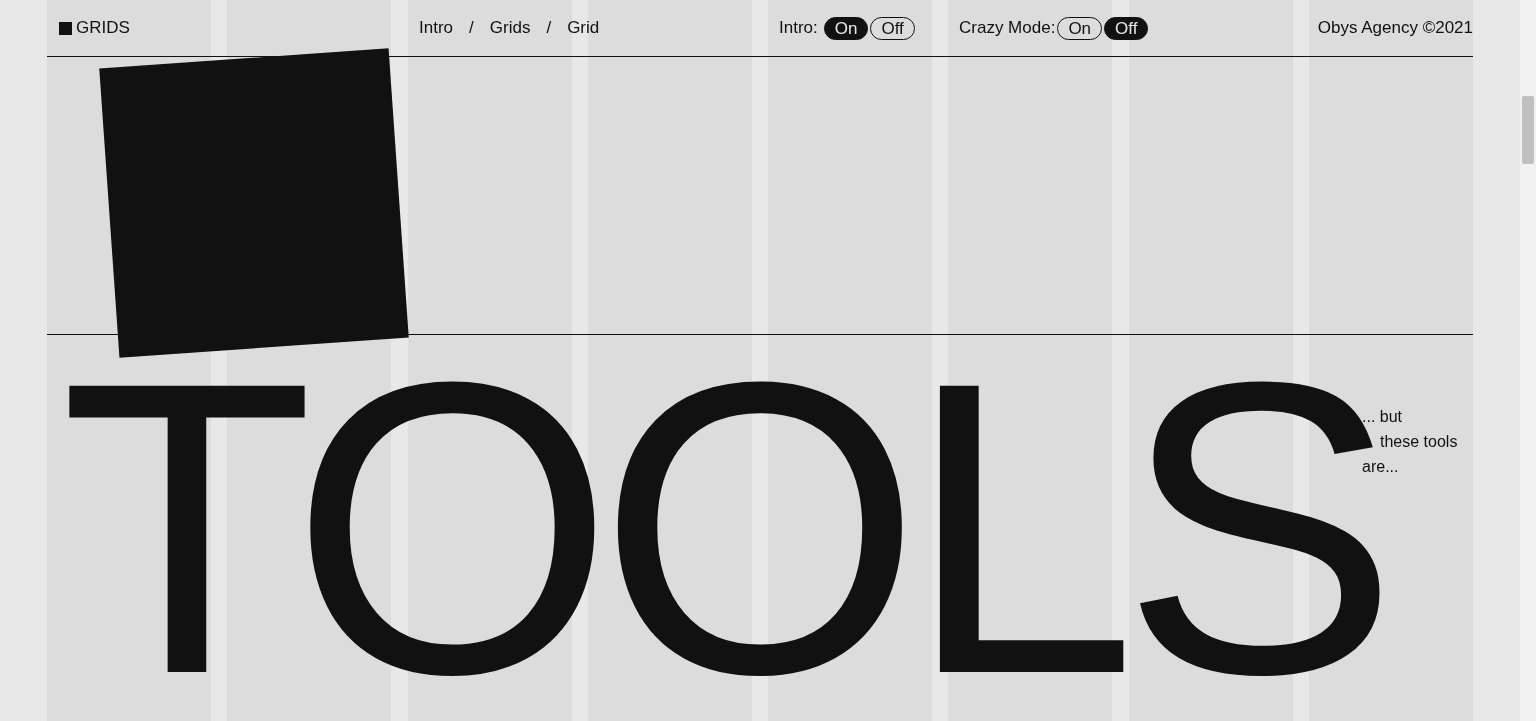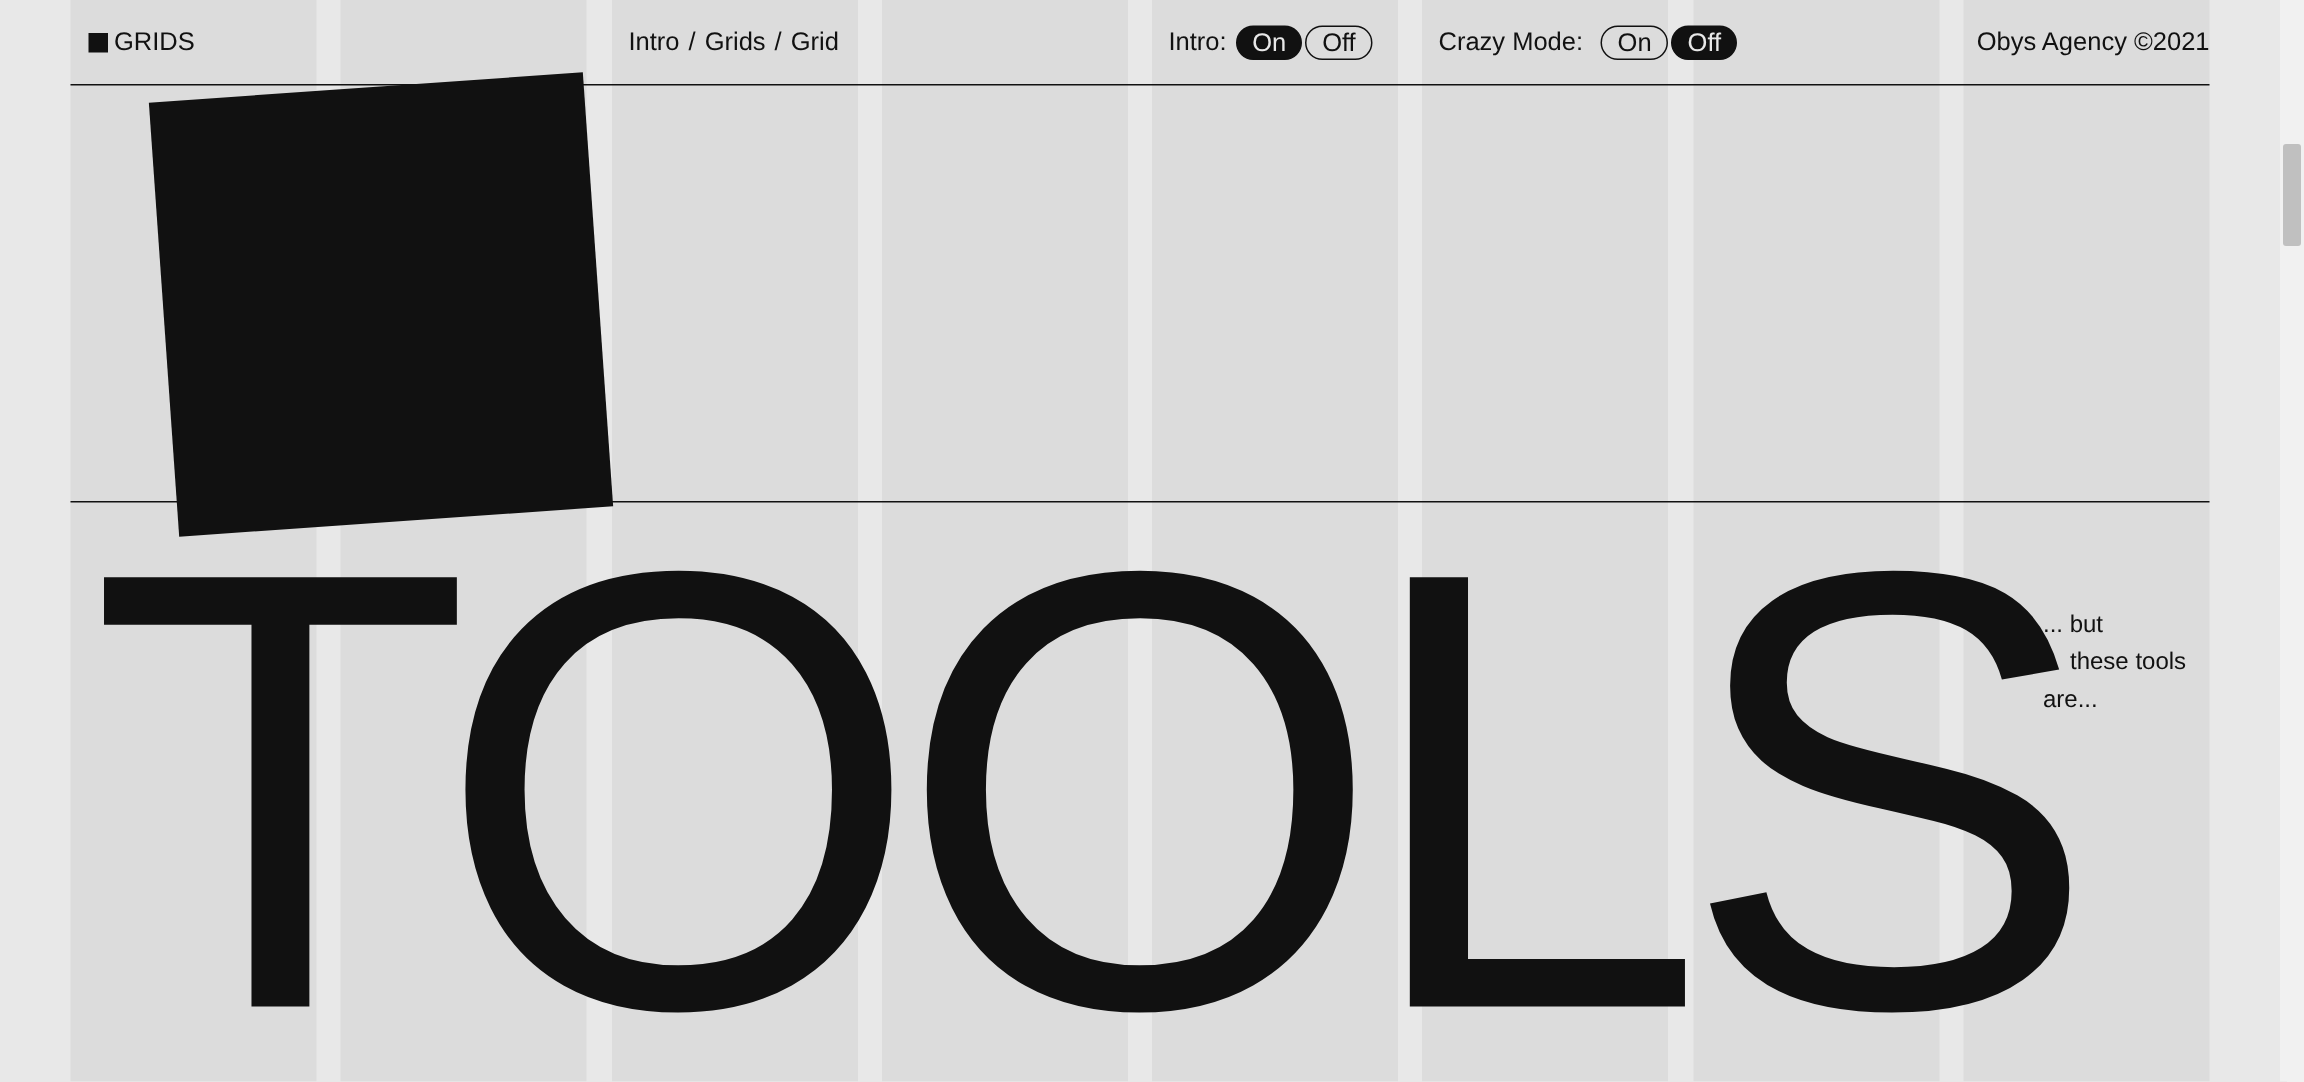--- a/index.html
+++ b/index.html
@@ -64,21 +64,21 @@
       width: 13px;
       height: 13px;
       background: #111;
     }
     
     .nav {
       position: absolute;
       left: 360px;
       display: flex;
       align-items: center;
-      gap: 6px;
+      gap: 16px;
     }
     
     .nav a {
       color: #111;
       text-decoration: none;
       cursor: pointer;
     }
     
     .nav .sep {
       color: #111;
@@ -90,21 +90,21 @@
       display: flex;
       align-items: center;
       gap: 6px;
     }
     
     .toggle-crazy-group {
       position: absolute;
       left: 900px;
       display: flex;
       align-items: center;
-      gap: 12px;
+      gap: 2px;
     }
     
     .pill-group {
       display: flex;
       gap: 2px;
     }
     
     .pill {
       display: inline-flex;
       align-items: center;

